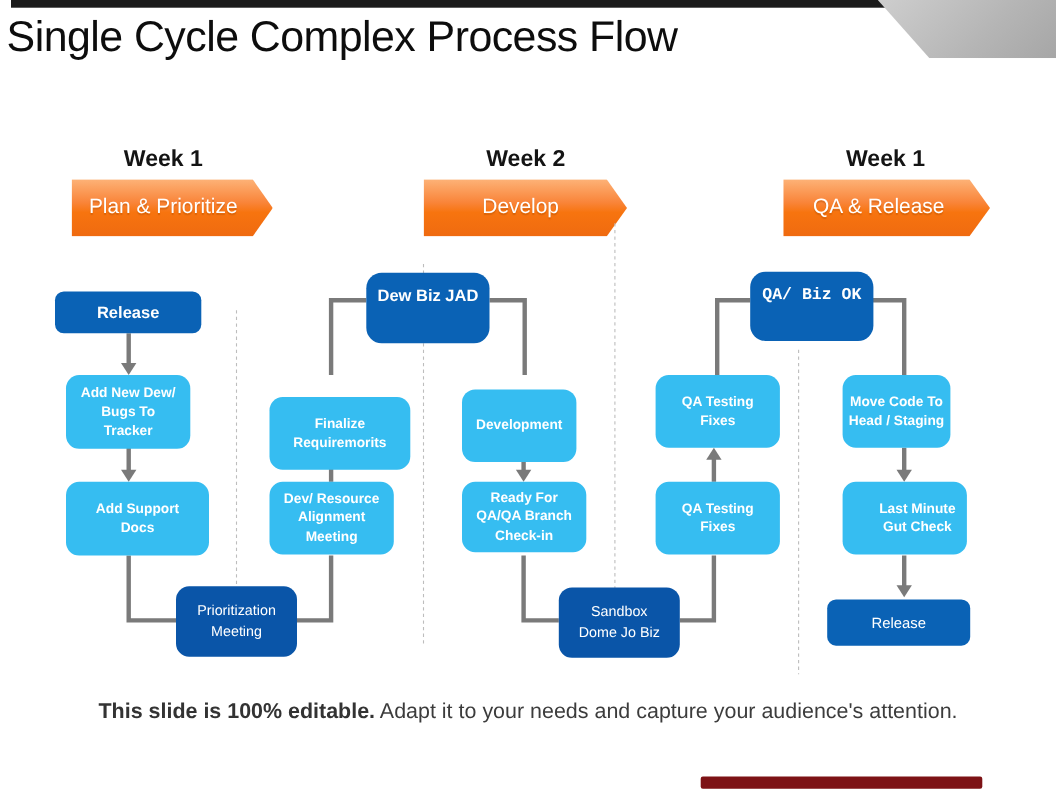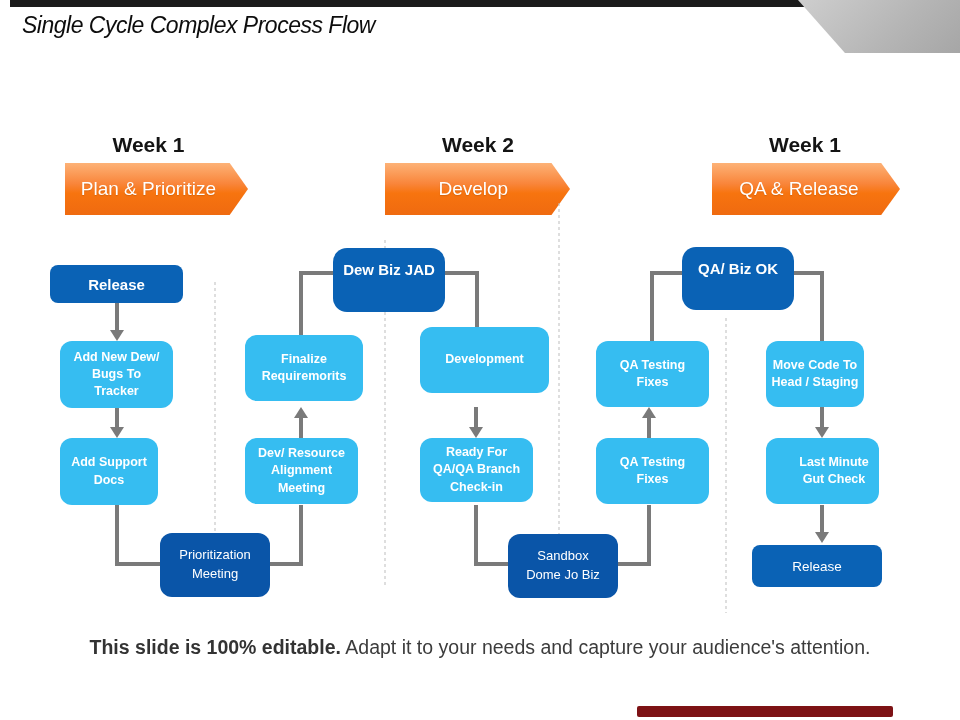--- a/index.html
+++ b/index.html
@@ -8,22 +8,22 @@
     font-family:"Liberation Sans","DejaVu Sans",sans-serif;
     overflow:hidden;margin:0 auto;
   }
   .top-strip{position:absolute;left:10px;top:0;width:797px;height:7px;background:#1b1b1b;}
   .corner-shape{
     position:absolute;left:798px;top:0;width:162px;height:53px;
     background:linear-gradient(135deg,#cecece 0%,#b5b5b5 60%,#a6a6a6 100%);
     clip-path:polygon(0 0,100% 0,100% 100%,29% 100%);
   }
   .title{
-    position:absolute;left:22px;top:12px;font-size:23px;color:#0d0d0d;
-    letter-spacing:-0.5px;white-space:nowrap;font-style:italic;
+    position:absolute;left:6px;top:12px;font-size:39px;color:#0d0d0d;
+    letter-spacing:-0.5px;white-space:nowrap;
   }
   .week-label{
     position:absolute;top:132px;height:26px;font-size:21px;font-weight:bold;
     color:#141414;text-align:center;line-height:26px;
   }
   .arrow-banner{
     position:absolute;top:163px;height:52px;
     background:linear-gradient(180deg,#fdb277 0%,#f9853a 40%,#f7740f 58%,#ef6a10 100%);
     clip-path:polygon(0 0,90% 0,100% 50%,90% 100%,0 100%);
     color:#ffffff;font-size:19px;display:flex;align-items:center;justify-content:center;
@@ -109,51 +109,51 @@
       <polygon points="815,532 829,532 822,543"></polygon>
     </g>
   </svg>
 
   <div class="node node-dark-bright node-label-lg" style="left:50px;top:265px;width:133px;height:38px;border-radius:8px;">Release</div>
 
   <div class="node node-light" style="left:60px;top:341px;width:113px;height:67px;">Add New Dew/
 Bugs To
 Tracker</div>
 
-  <div class="node node-light" style="left:60px;top:438px;width:98px;height:67px;">Add Support
+  <div class="node node-light" style="left:60px;top:438px;width:130px;height:67px;">Add Support
 Docs</div>
 
   <div class="node node-dark-deep" style="left:160px;top:533px;width:110px;height:64px;">Prioritization
 Meeting</div>
 
-  <div class="node node-light" style="left:245px;top:335px;width:118px;height:66px;">Finalize
+  <div class="node node-light" style="left:245px;top:361px;width:128px;height:66px;">Finalize
 Requiremorits</div>
 
   <div class="node node-light" style="left:245px;top:438px;width:113px;height:66px;text-align:center;">Dev/ Resource
 Alignment
 Meeting</div>
 
   <div class="node node-dark-bright node-label-lg node-top-text" style="left:333px;top:248px;width:112px;height:64px;">Dew Biz JAD</div>
 
-  <div class="node node-light" style="left:420px;top:327px;width:129px;height:66px;">Development</div>
+  <div class="node node-light" style="left:420px;top:354px;width:104px;height:66px;">Development</div>
 
   <div class="node node-light" style="left:420px;top:438px;width:113px;height:64px;">Ready For
 QA/QA Branch
 Check-in</div>
 
   <div class="node node-dark-deep" style="left:508px;top:534px;width:110px;height:64px;">Sandbox
 Dome Jo Biz</div>
 
   <div class="node node-light" style="left:596px;top:341px;width:113px;height:66px;">QA Testing
 Fixes</div>
 
   <div class="node node-light" style="left:596px;top:438px;width:113px;height:66px;">QA Testing
 Fixes</div>
 
-  <div class="node node-dark-bright node-label-lg node-top-text" style="left:682px;top:247px;width:112px;height:63px;">QA/ Biz OK</div>
+  <div class="node node-dark-bright node-label-lg node-top-text" style="left:682px;top:247px;width:112px;height:63px;font-family:Liberation Mono, monospace;">QA/ Biz OK</div>
 
   <div class="node node-light" style="left:766px;top:341px;width:98px;height:66px;border-radius:12px;">Move Code To
 Head / Staging</div>
 
   <div class="node node-light" style="left:766px;top:438px;width:113px;height:66px;padding-left:23px;">Last Minute
 Gut Check</div>
 
   <div class="node node-dark-bright node-plain" style="left:752px;top:545px;width:130px;height:42px;border-radius:8px;">Release</div>
 
   <div class="footer">

